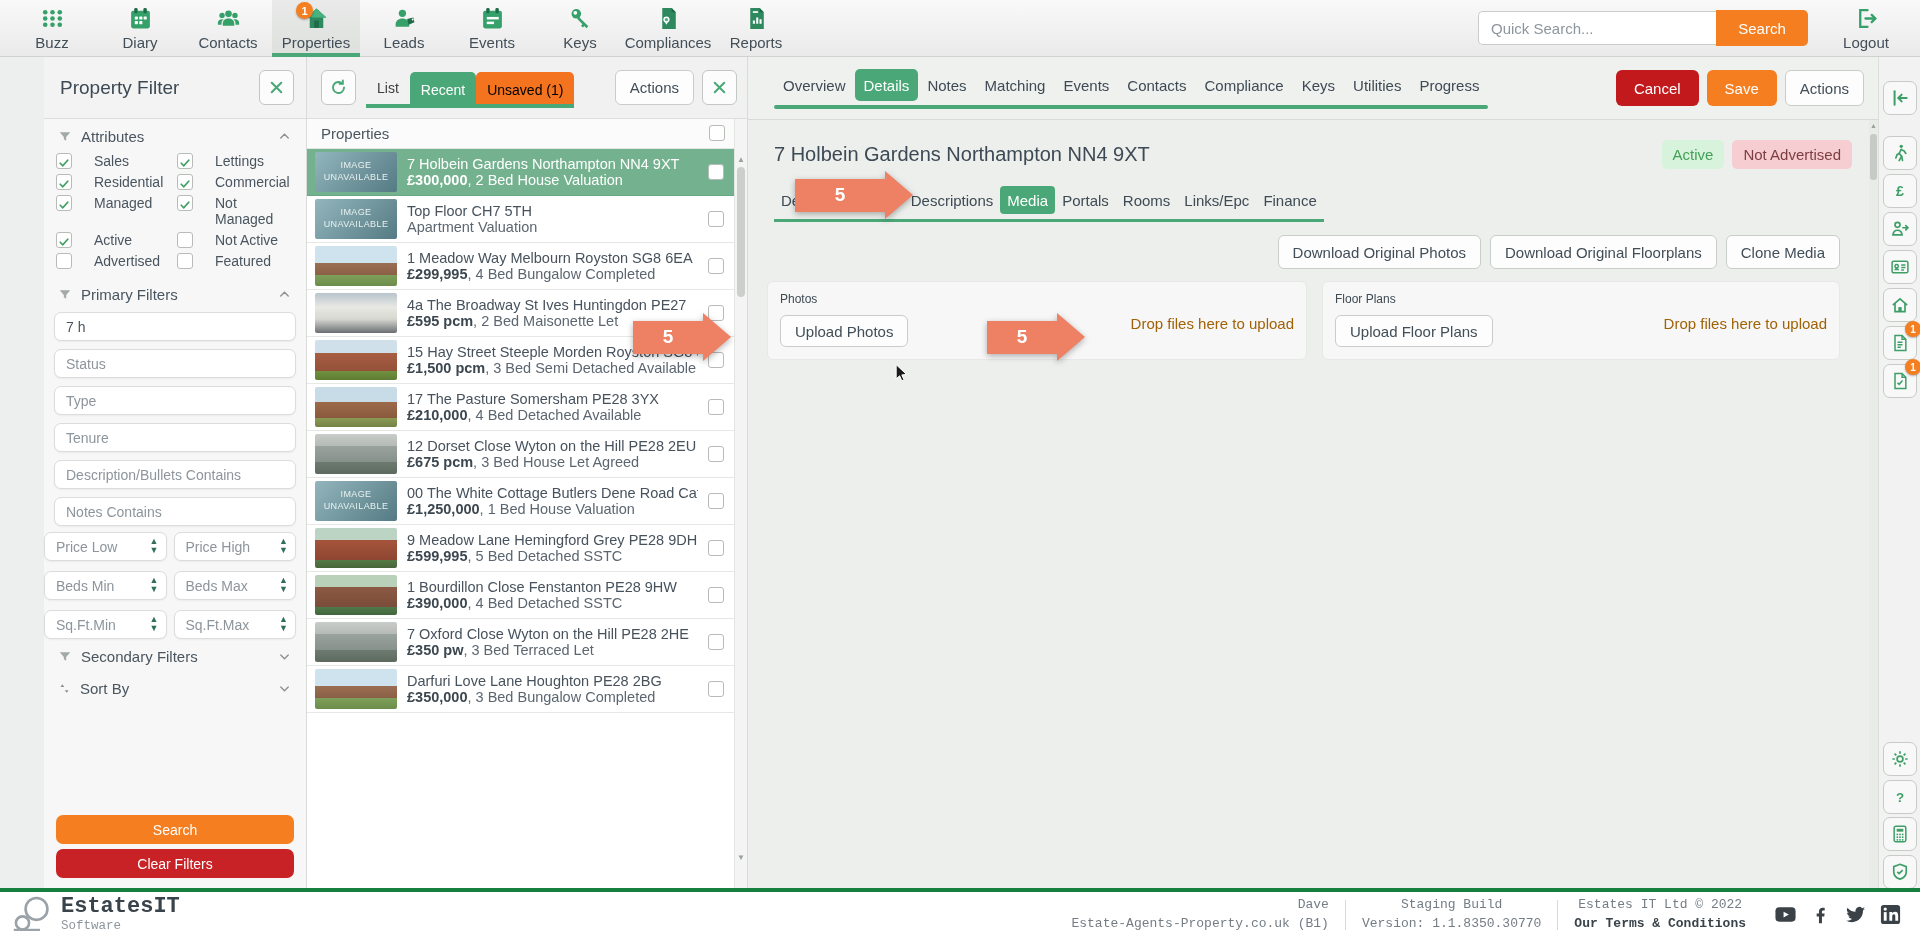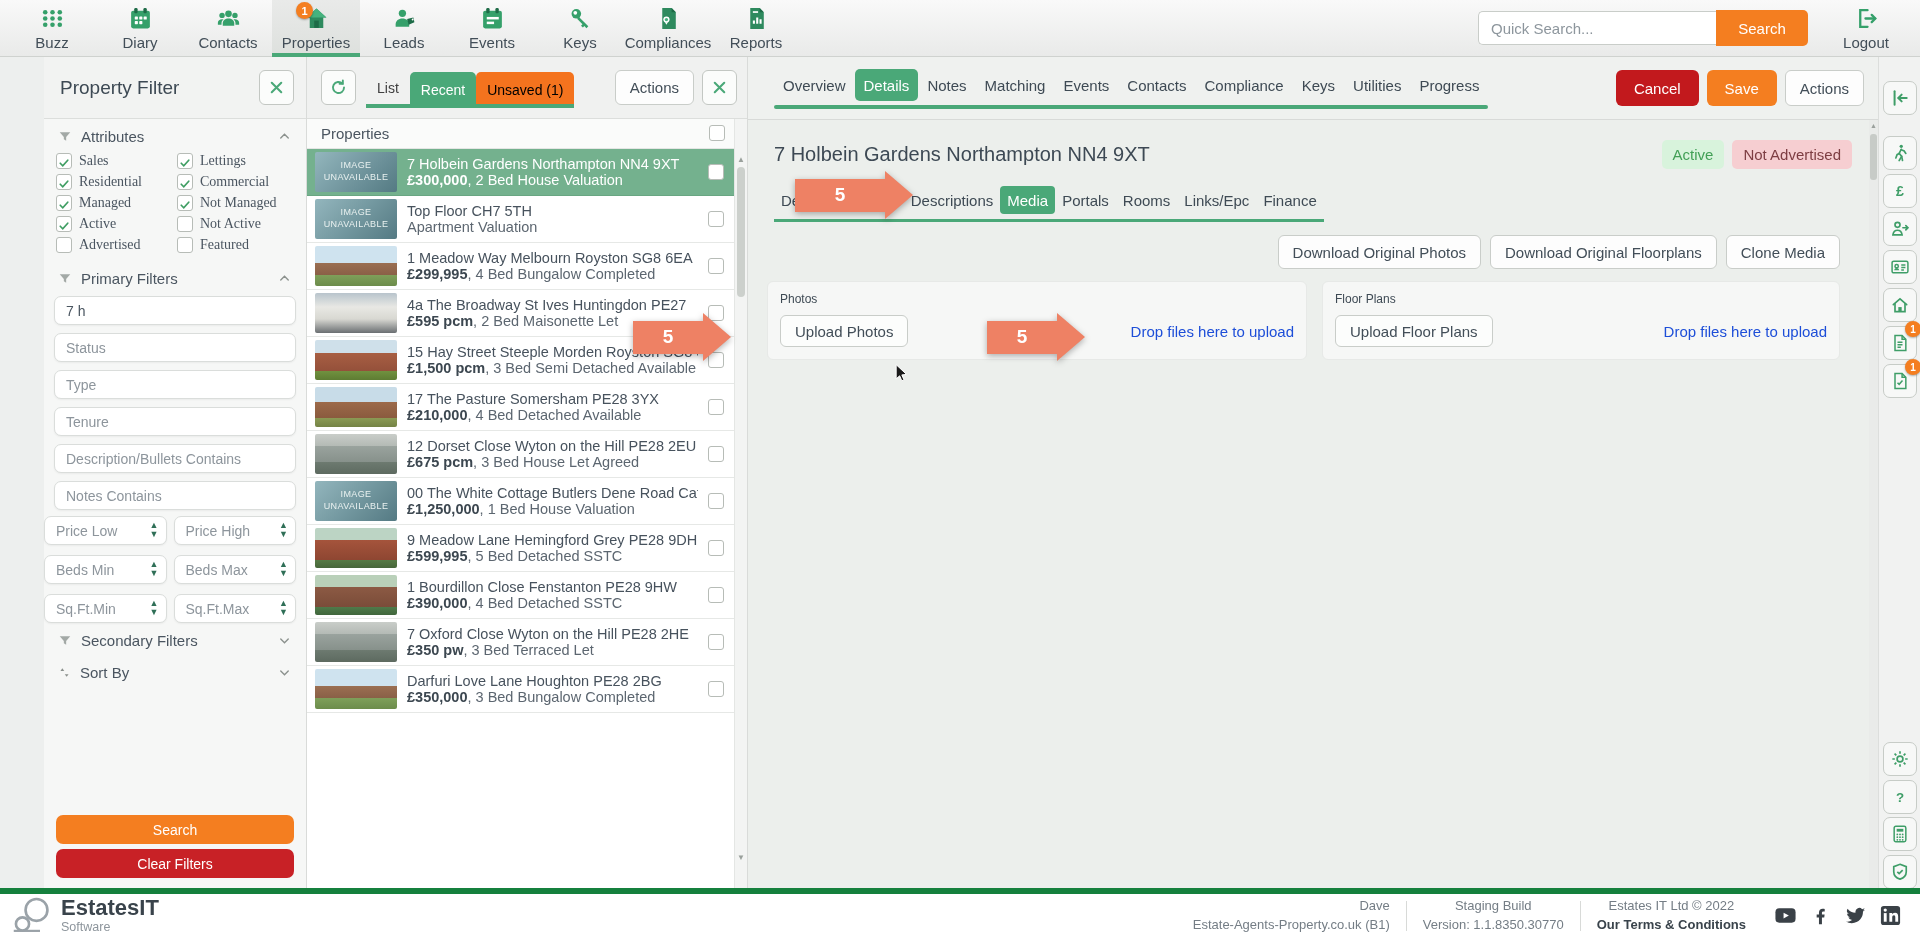--- a/index.html
+++ b/index.html
@@ -42,21 +42,21 @@
     position:relative; flex:none;margin-left:44px; }
   .side-header { height:62px; border-bottom:1px solid #dcdedc; display:flex; align-items:center;
     padding:0 12px 0 16px; background:#f2f3f2; }
   .side-title { font-size:19px; color:#3d4954; flex:1; }
   .sq-btn { width:35px; height:35px; border:1px solid #c3c7c3; border-radius:6px; background:#fbfcfb;
     color:#4aa878; display:flex; align-items:center; justify-content:center; cursor:pointer; padding:7px; flex:none; }
   .section-head { display:flex; align-items:center; gap:9px; padding:9px 14px 6px 14px; color:#4a5560; font-size:15px; }
   .section-head .funnel { width:14px; height:14px; color:#a3a9a6; flex:none; }
   .section-head .chev { margin-left:auto; width:15px; height:15px; color:#8b918d; cursor:pointer; }
   #attr-grid { display:grid; grid-template-columns:1fr 1fr; row-gap:5px; padding:2px 8px 8px 12px; }
-  .attr-item { display:flex; align-items:flex-start; gap:7px; cursor:pointer;font-family:Liberation Serif, serif; }
+  .attr-item { display:flex; align-items:flex-start; gap:22px; cursor:pointer; }
   .cb { width:16px; height:16px; border:1px solid #b7bcb7; border-radius:3px; background:#fff;
     flex:none; padding:1px; }
   .cb-label { font-size:14px; color:#4a5560; }
   .fields { padding:3px 10px 0 10px; display:flex; flex-direction:column; gap:8px; }
   .tin { height:29px; border:1px solid #dadddb; border-radius:7px; background:#fff; padding:0 11px;
     font-size:14px; color:#4a5560; box-shadow:0 1px 2px rgba(0,0,0,.05); outline:none; width:100%;
     font-family:inherit; }
   .tin::placeholder { color:#8d959c; }
   .pairs { padding:6px 10px 0 0; display:flex; flex-direction:column; gap:10px; }
   .pair { display:grid; grid-template-columns:1fr 1fr; gap:7px; }
@@ -143,39 +143,39 @@
   .stab { padding:0 7px; font-size:15px; color:#3e4a54; height:28px; display:flex; align-items:center;
     border-radius:4px; cursor:pointer; white-space:nowrap; }
   .stab.selected { background:#4aa878; color:#fff; }
   .media-toolbar { display:flex; justify-content:flex-end; gap:9px; margin:20px 38px 0 0; }
   .media-toolbar .btn-plain { height:34px; }
   .panels { display:flex; gap:15px; margin:12px 38px 0 19px; }
   .panel { background:#f6f7f6; border:1px solid #e7e9e7; border-radius:6px; padding:10px 12px 12px; }
   #photos-panel { width:540px; flex:none; }
   #plans-panel { flex:1; }
   .panel-title { font-size:12px; color:#3e4a54; margin-bottom:9px; }
-  .panel-body { display:flex; align-items:center; }
+  .panel-body { display:flex; }
   .panel-body .btn-plain { height:32px; background:#fcfdfc; }
-  .drop-hint { margin-left:auto; color:#1d4ed8; font-size:15px; }
+  .drop-hint { margin-left:auto; color:#a16207; font-size:15px; }
   .vscroll { position:absolute; top:63px; right:0; bottom:0; width:9px; background:#e9ebe9; }
   .vscroll .sarr { position:absolute; top:2px; left:0; right:0; text-align:center; font-size:7px; color:#9aa09c; }
   .vscroll .vthumb { position:absolute; top:14px; left:1px; width:7px; height:46px; background:#c7cbc7; border-radius:3px; }
 
   
   #rail { width:42px; background:#f1f2f1; border-left:1px solid #dcdedc; position:relative; flex:none; }
   .rail-btn { position:absolute; left:4px; width:34px; height:34px; border:1px solid #c7ccc7;
     border-radius:7px; background:#f7f8f7; color:#3f9e68; display:flex; align-items:center;
     justify-content:center; padding:6px; cursor:pointer; }
   .rail-badge { position:absolute; top:-6px; right:-5px; width:16px; height:16px; border-radius:50%;
     background:#f47e20; color:#fff; font-size:10px; font-weight:bold; display:flex; align-items:center;
     justify-content:center; box-shadow:0 1px 2px rgba(0,0,0,.3); }
 
   
   #footer { position:absolute; bottom:0; left:0; right:0; height:49px; background:#fff;
-    border-top:6px solid #15803d; display:flex; align-items:center; padding:0 18px 0 12px; z-index:10; }
+    border-top:4px solid #15803d; display:flex; align-items:center; padding:0 18px 0 12px; z-index:10;font-family:Liberation Mono, monospace; }
   .logo { display:flex; align-items:center; gap:7px; }
   .logo-ic { width:42px; height:42px; }
   .logo-name { font-size:22px; font-weight:bold; color:#39434b; line-height:1.05; }
   .logo-sub { font-size:12.5px; color:#8d959c; line-height:1.05; margin-top:2px; }
   .foot-right { margin-left:auto; display:flex; align-items:center; gap:16px; }
   .fcol { font-size:13px; color:#747d85; line-height:1.45; }
   .fcol.r { text-align:right; }
   .fcol.c { text-align:center; }
   .fcol .bold { color:#39434b; font-weight:bold; cursor:pointer; }
   .fdiv { width:1px; height:30px; background:#d8dad8; }

